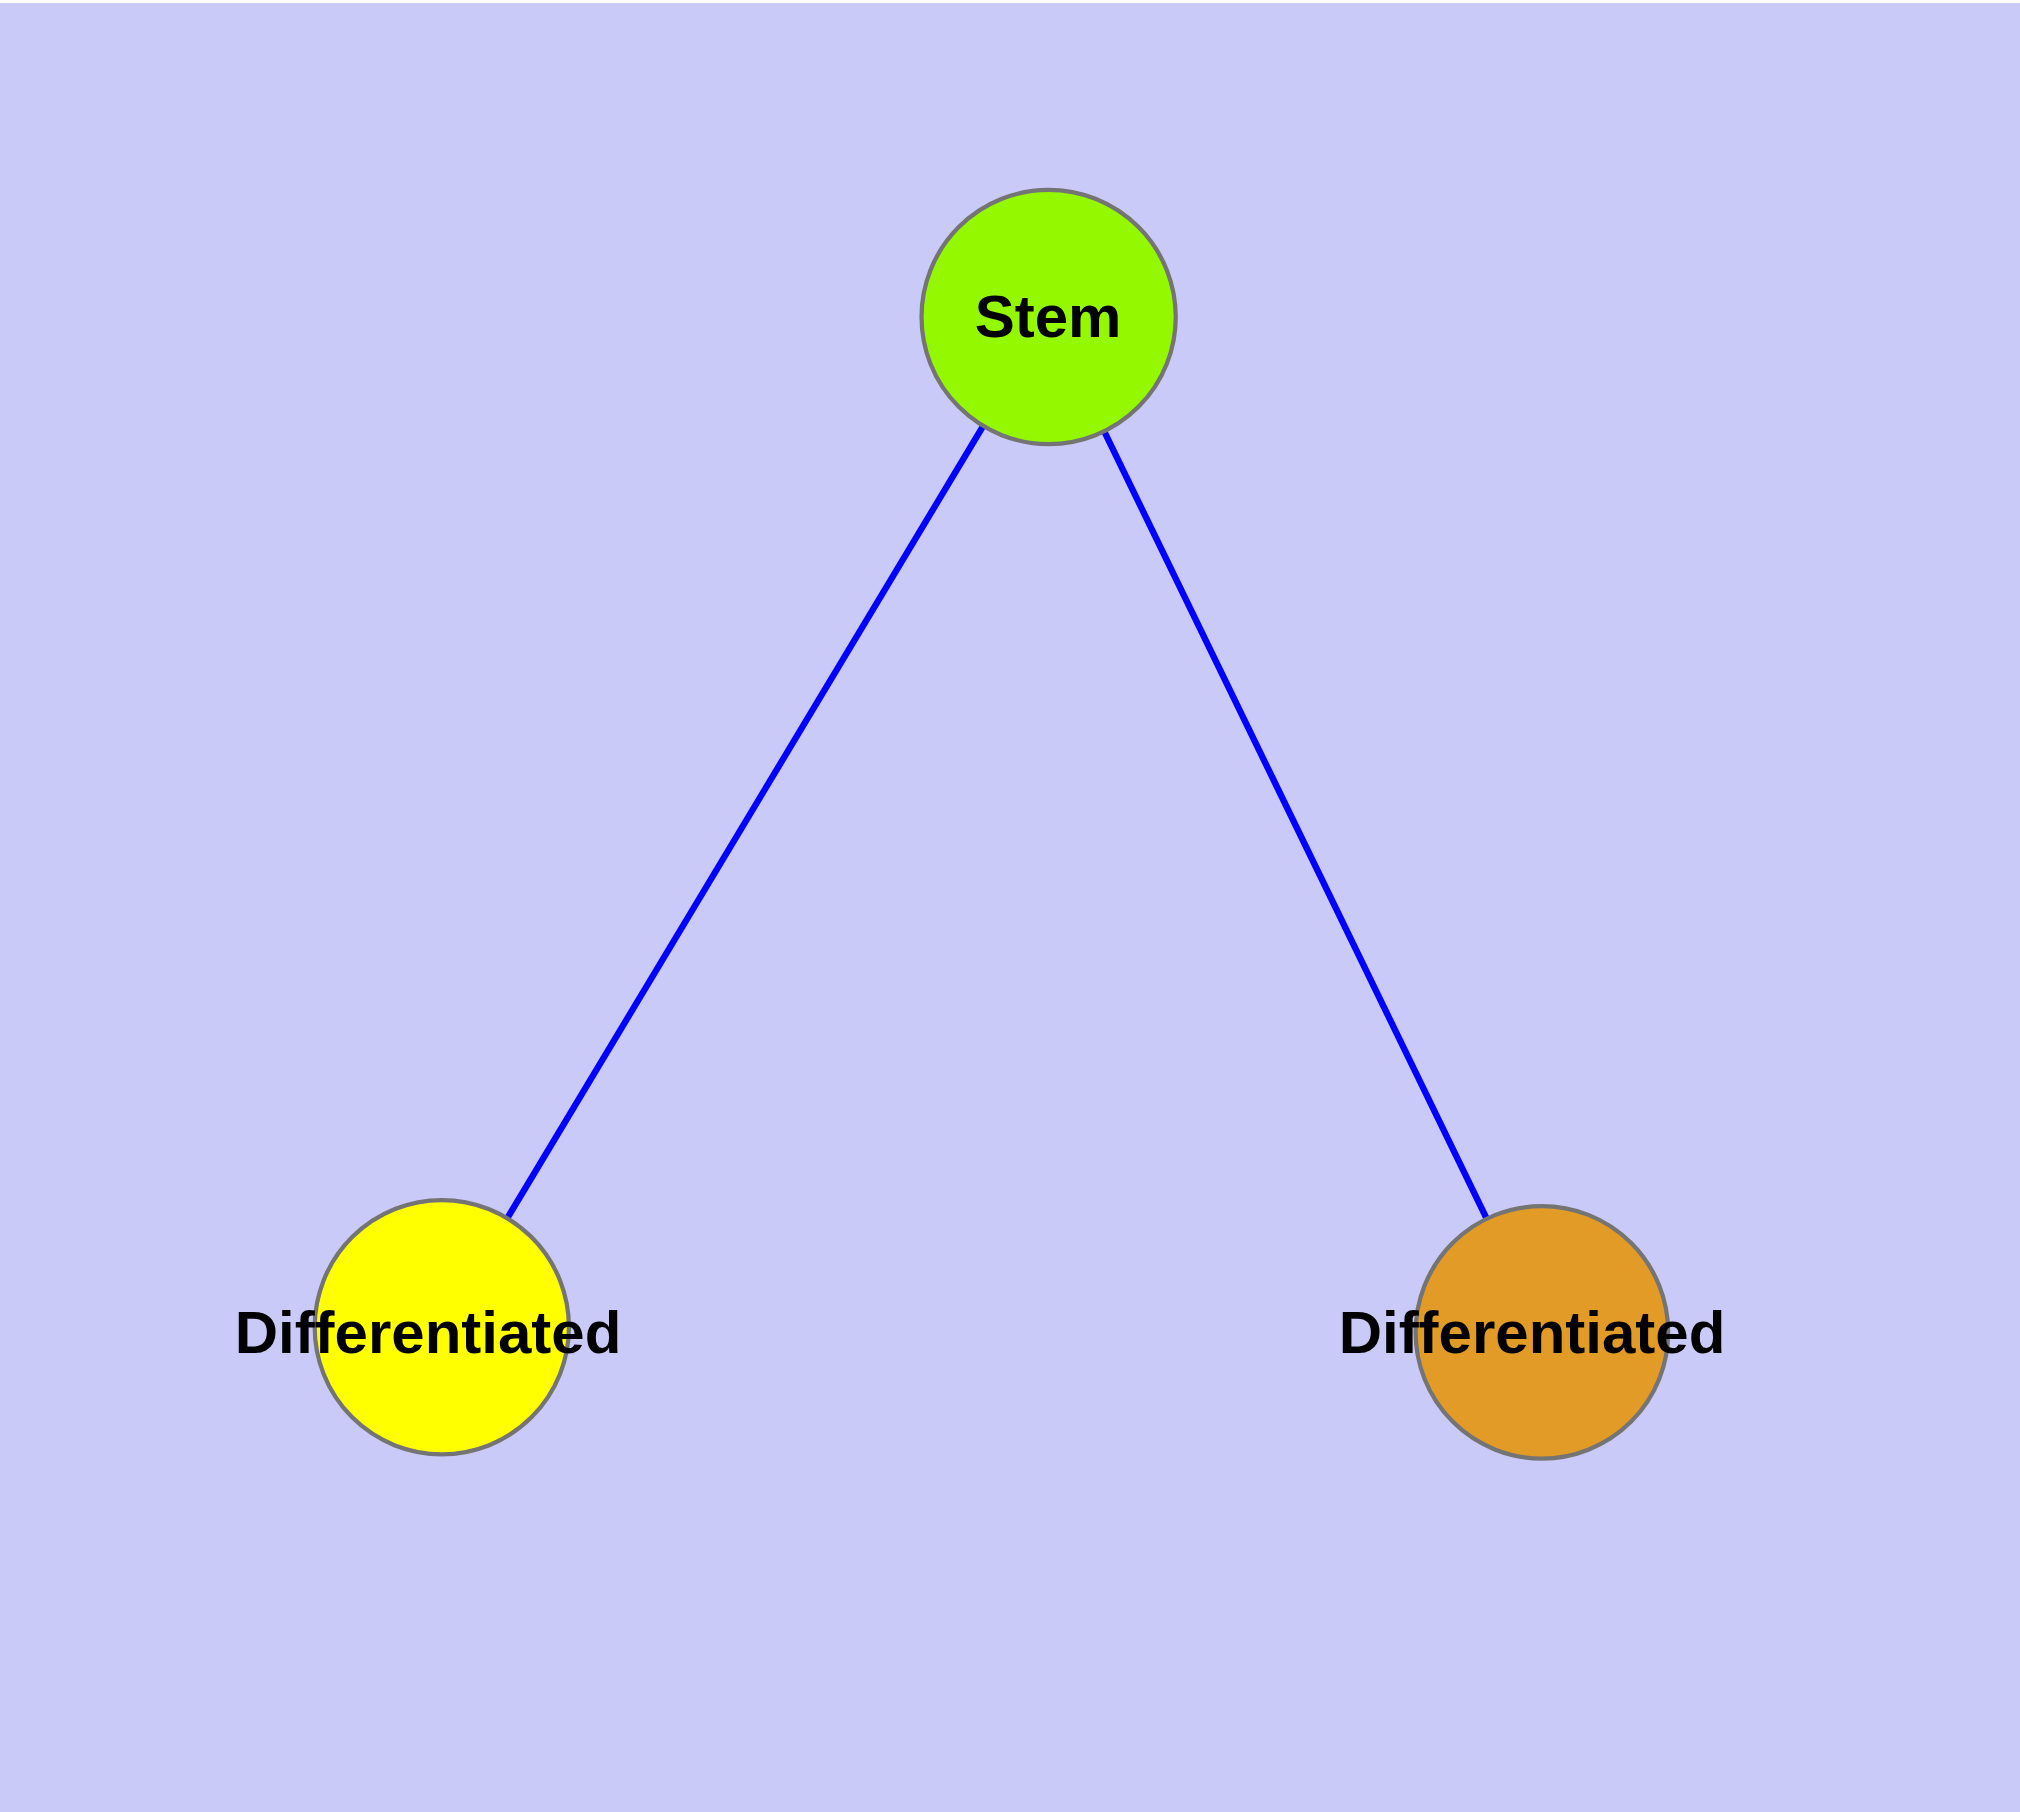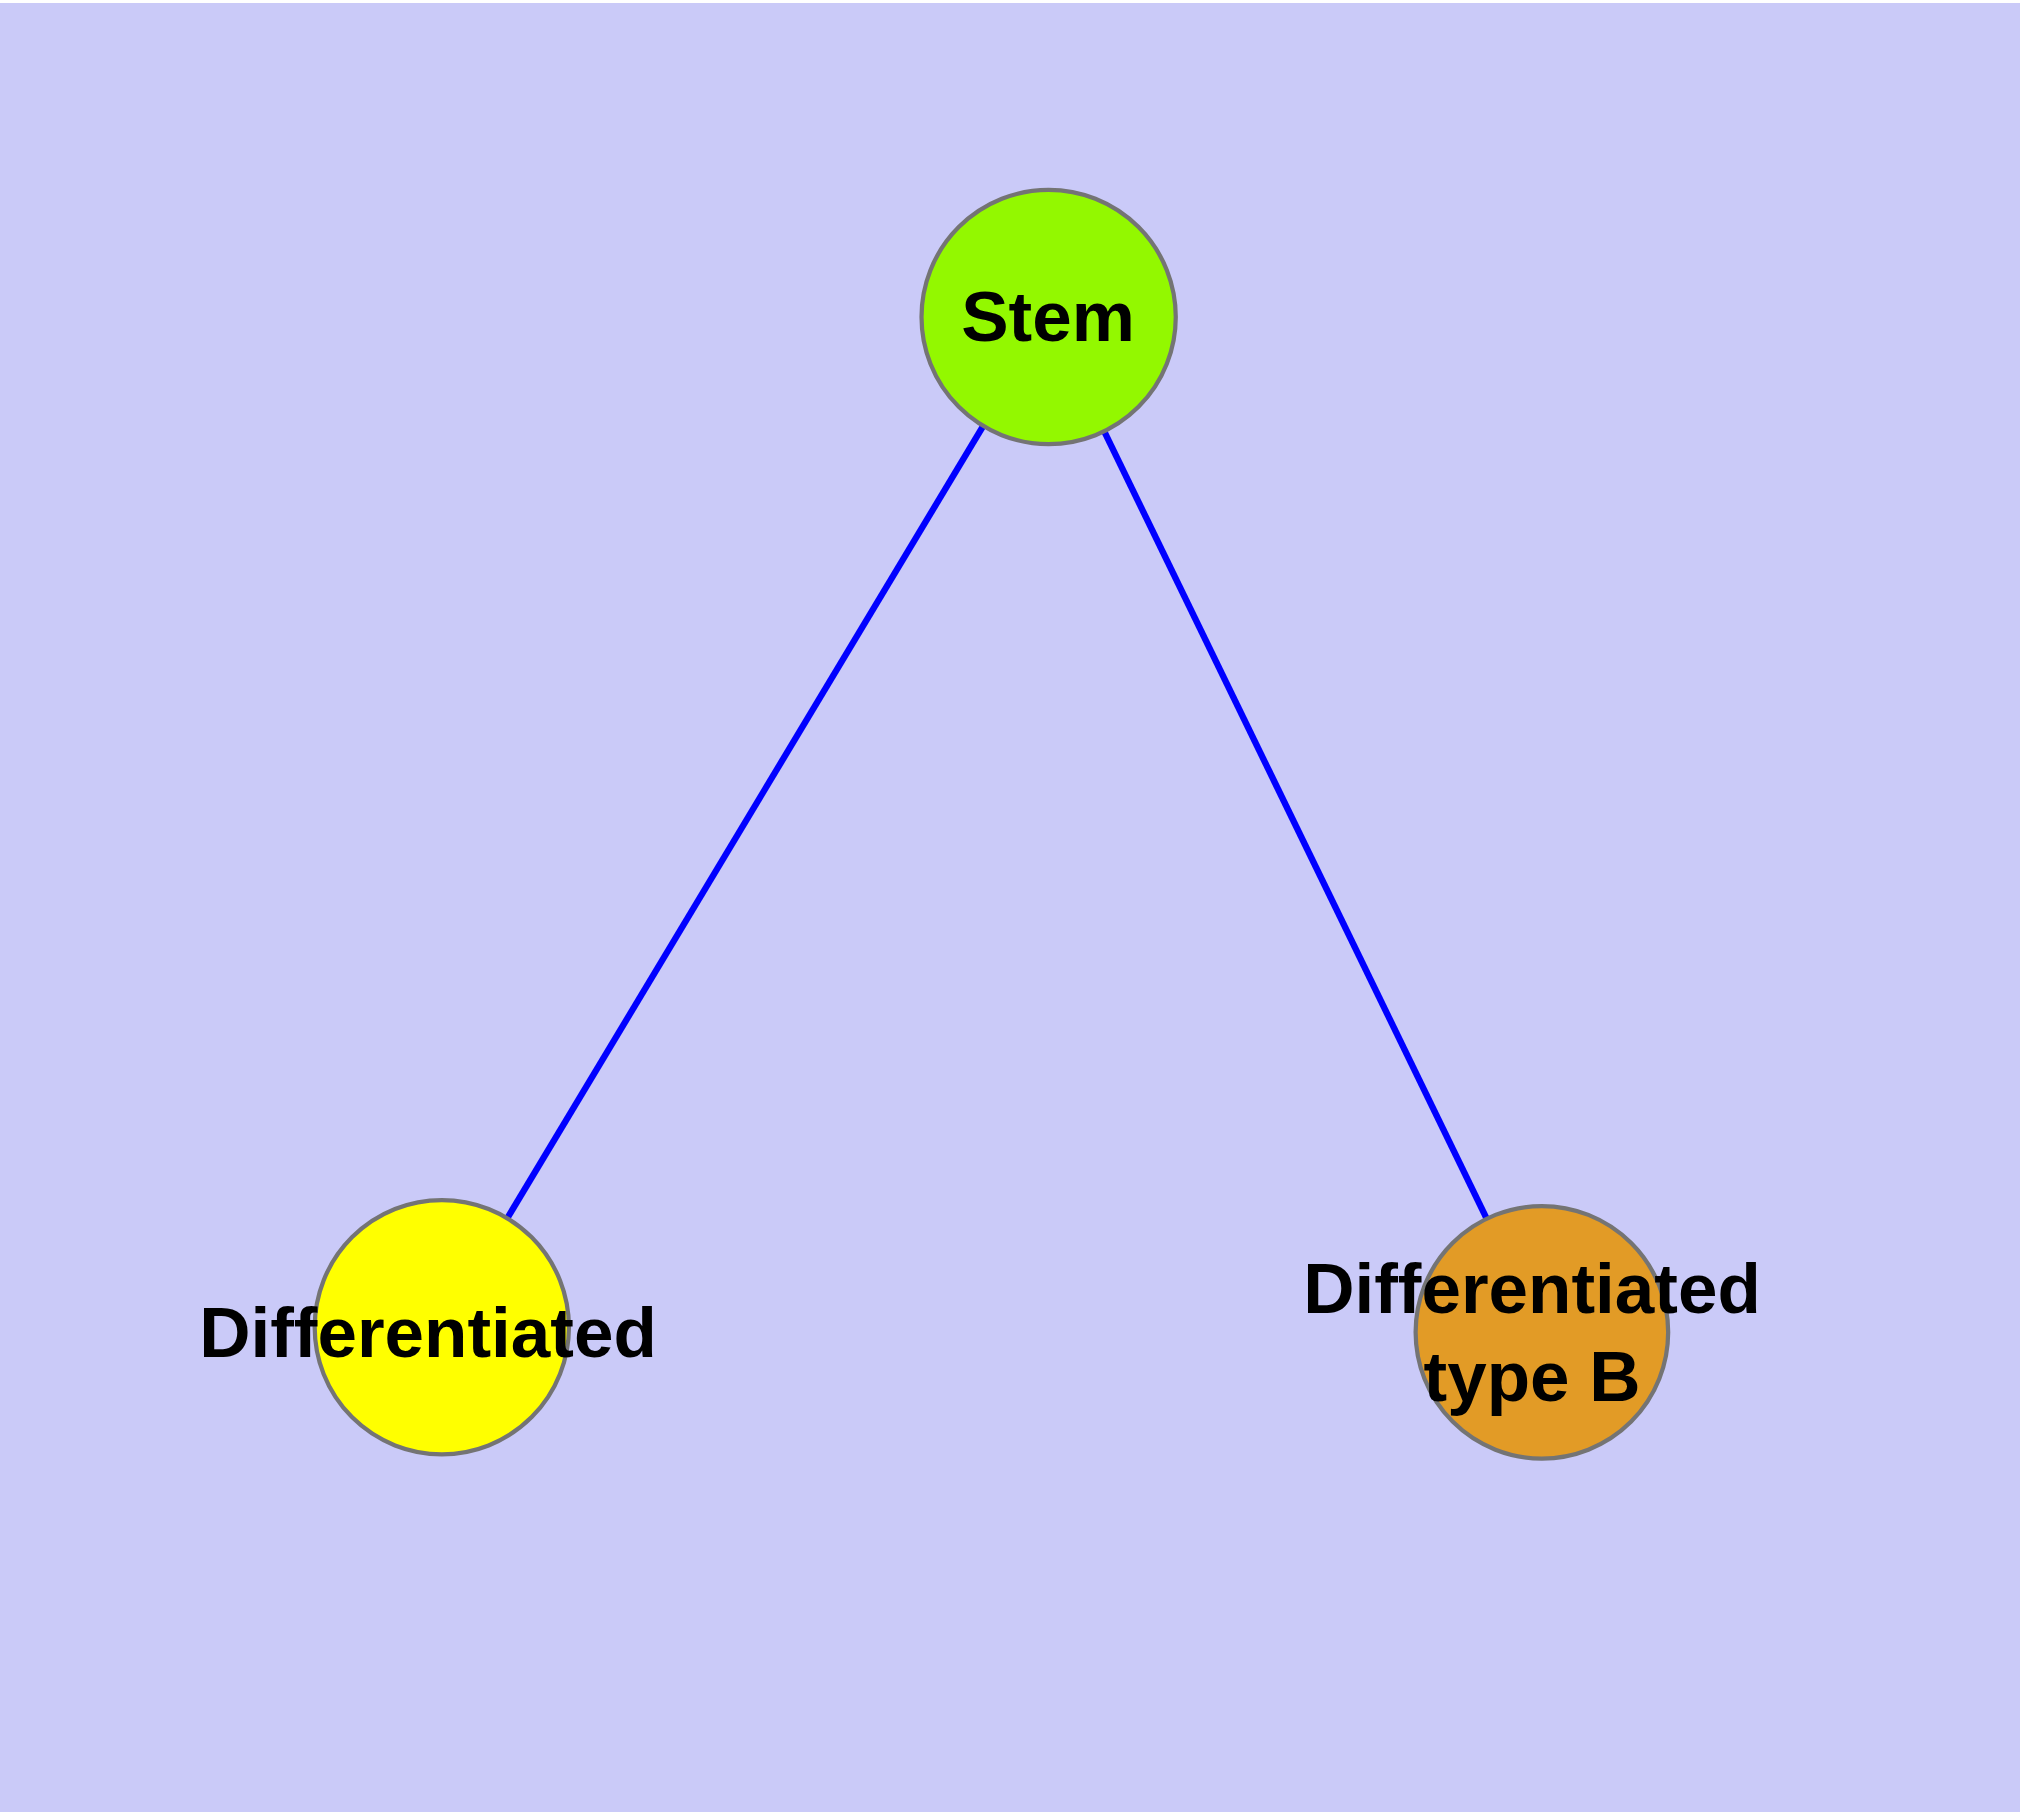--- a/index.html
+++ b/index.html
@@ -18,21 +18,21 @@
     width: 100%; height: 2.5px;
     background: #FFFFFF;          
   }
   svg.graph { position: absolute; left: 0; top: 0; }
   .edge { stroke-width: 7.5px; }
   .node { stroke-width: 5px; }
   .node-label {
     position: absolute;
     transform: translate(-50%, -50%);
     font-weight: bold;
-    font-size: 71px;
+    font-size: 60px;
     line-height: 88px;
     letter-spacing: 0;
     color: #000000;               
     text-align: center;
     white-space: nowrap;
   }
   .node-label span { display: block; }
 </style>
 </head>
 <body>
@@ -54,17 +54,16 @@
   <div class="node-label" style="left:1048px; top:317px;">
     <span>Stem</span>
   </div>
 
   <div class="node-label" style="left:428px; top:1333px;">
     <span>Differentiated</span>
   </div>
 
   <div class="node-label" style="left:1532px; top:1333px;">
     <span>Differentiated</span>
-    <span>type B</span>
   </div>
 
 </div>
 
 
 </body></html>

